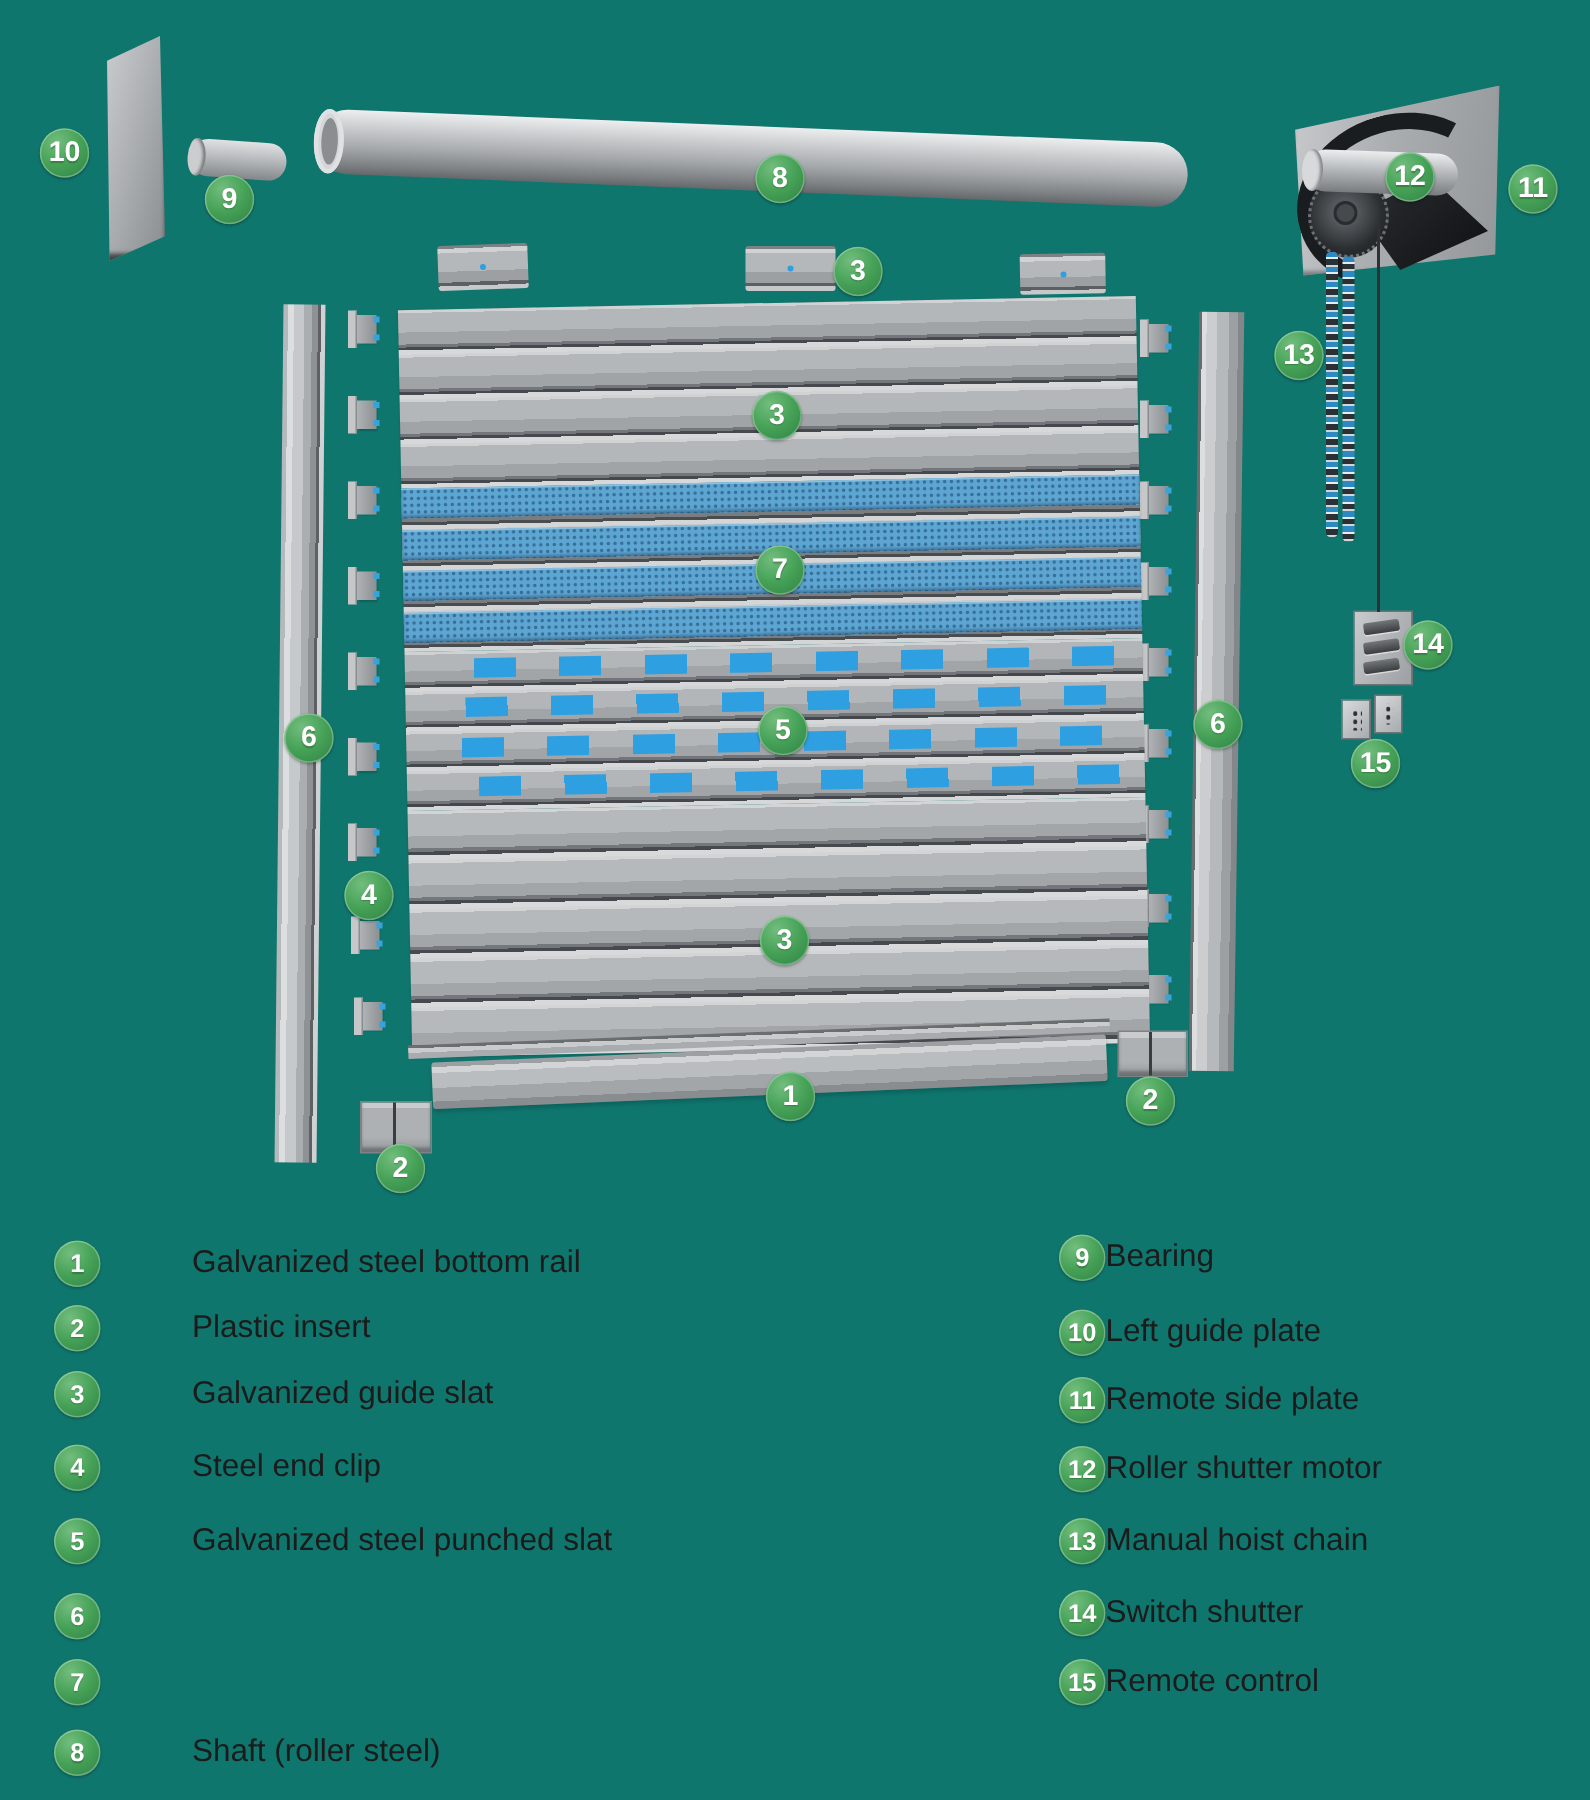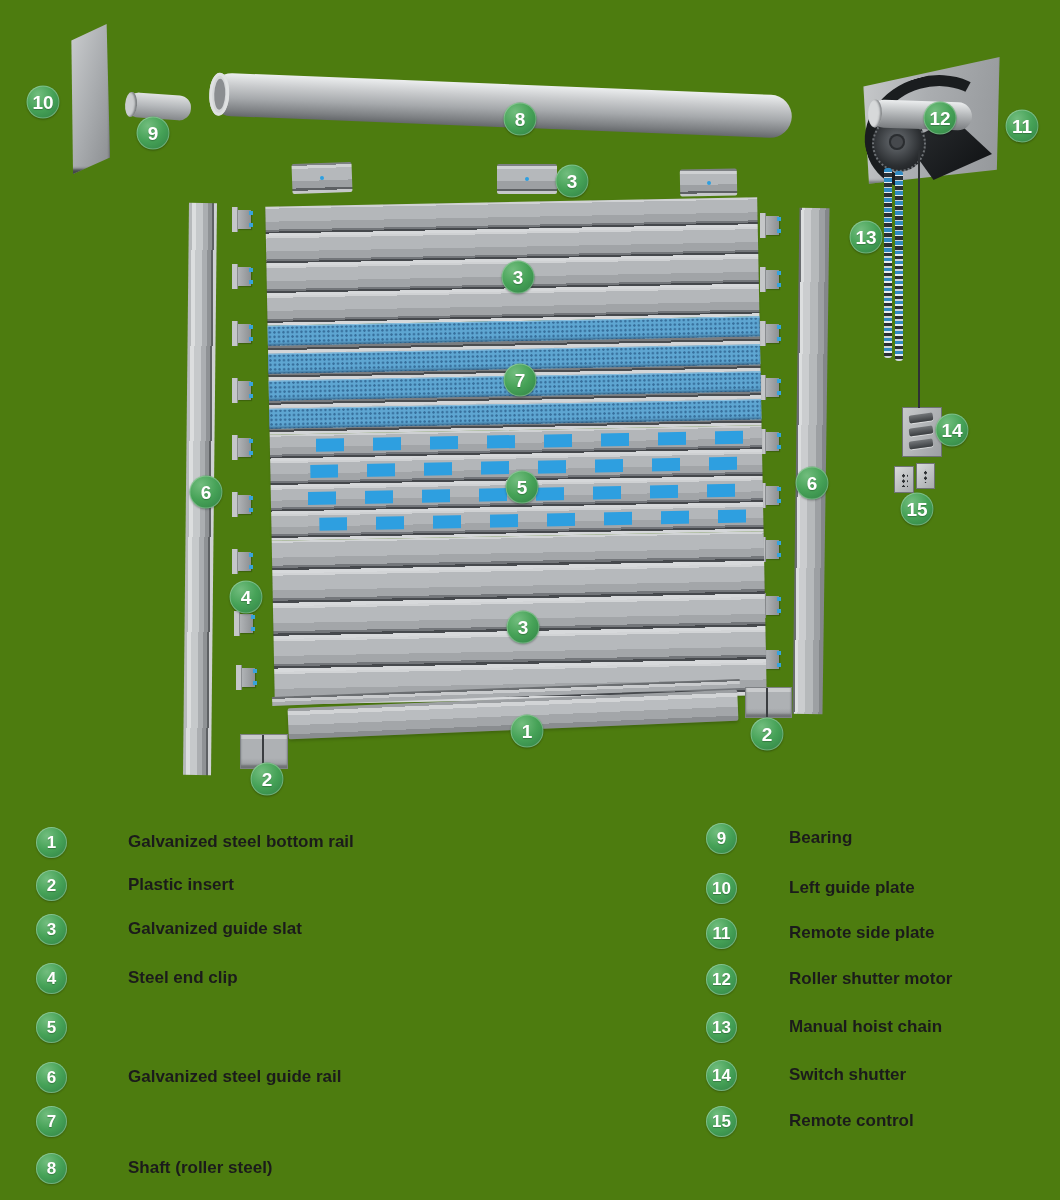--- a/index.html
+++ b/index.html
@@ -1,16 +1,16 @@
 <!DOCTYPE html>
 <html><head>
 <meta charset="utf-8">
 <style>
   html,body{margin:0;padding:0;background:#fff;}
-  .canvas{position:relative;width:1060px;height:1200px;background:#4d7c0f;overflow:hidden;
+  .canvas{position:relative;width:1060px;height:1200px;background:#0f766e;overflow:hidden;
           font-family:"Liberation Sans",sans-serif;}
   .part{position:absolute;}
 
   
   .badge{position:absolute;width:33px;height:33px;border-radius:50%;
     background:radial-gradient(circle at 35% 28%,#72bd7e 0%,#46a257 48%,#2f8044 100%);
     color:#fff;font:700 19px/33px "Liberation Sans",sans-serif;text-align:center;
     transform:translate(-50%,-50%);z-index:40;
     box-shadow:0 1px 2px rgba(0,0,0,.3),inset 0 0 0 1px rgba(255,255,255,.28);
     text-shadow:0 1px 1px rgba(0,0,0,.25);}
@@ -124,23 +124,23 @@
   .remote-a{left:894px;top:466px;width:18px;height:25px;}
   .remote-b{left:916px;top:463px;width:17px;height:24px;}
 
   
   .legend-row{position:absolute;display:flex;align-items:center;height:32px;}
   .lbadge{width:31px;height:31px;border-radius:50%;flex:0 0 31px;
     background:radial-gradient(circle at 35% 28%,#72bd7e 0%,#46a257 48%,#2f8044 100%);
     color:#fff;font:700 17px/31px "Liberation Sans",sans-serif;text-align:center;
     box-shadow:0 1px 2px rgba(0,0,0,.25),inset 0 0 0 1px rgba(255,255,255,.28);
     text-shadow:0 1px 1px rgba(0,0,0,.25);}
-  .llabel{font-size:17px;font-weight:700;color:#1b1b1b;white-space:nowrap;}
+  .llabel{font-size:21px;font-weight:400;color:#1b1b1b;white-space:nowrap;}
   .lcol-left .llabel{margin-left:61px;}
-  .lcol-right .llabel{margin-left:52px;}
+  .lcol-right .llabel{}
 </style>
 </head>
 <body>
 
 <div class="canvas">
 
   <div class="part plate-left"></div>
   <div class="part bearing"></div>
   <div class="part shaft"></div>
 
@@ -243,24 +243,24 @@
   <div class="legend-row lcol-left" style="left:36px;top:913px;">
     <span class="lbadge">3</span>
     <span class="llabel">Galvanized guide slat</span>
   </div>
   <div class="legend-row lcol-left" style="left:36px;top:962px;">
     <span class="lbadge">4</span>
     <span class="llabel">Steel end clip</span>
   </div>
   <div class="legend-row lcol-left" style="left:36px;top:1011px;">
     <span class="lbadge">5</span>
+    <span class="llabel">Galvanized steel punched slat</span>
   </div>
   <div class="legend-row lcol-left" style="left:36px;top:1061px;">
     <span class="lbadge">6</span>
-    <span class="llabel">Galvanized steel guide rail</span>
   </div>
   <div class="legend-row lcol-left" style="left:36px;top:1105px;">
     <span class="lbadge">7</span>
   </div>
   <div class="legend-row lcol-left" style="left:36px;top:1152px;">
     <span class="lbadge">8</span>
     <span class="llabel">Shaft (roller steel)</span>
   </div>
 
   <div class="legend-row lcol-right" style="left:706px;top:822px;">

